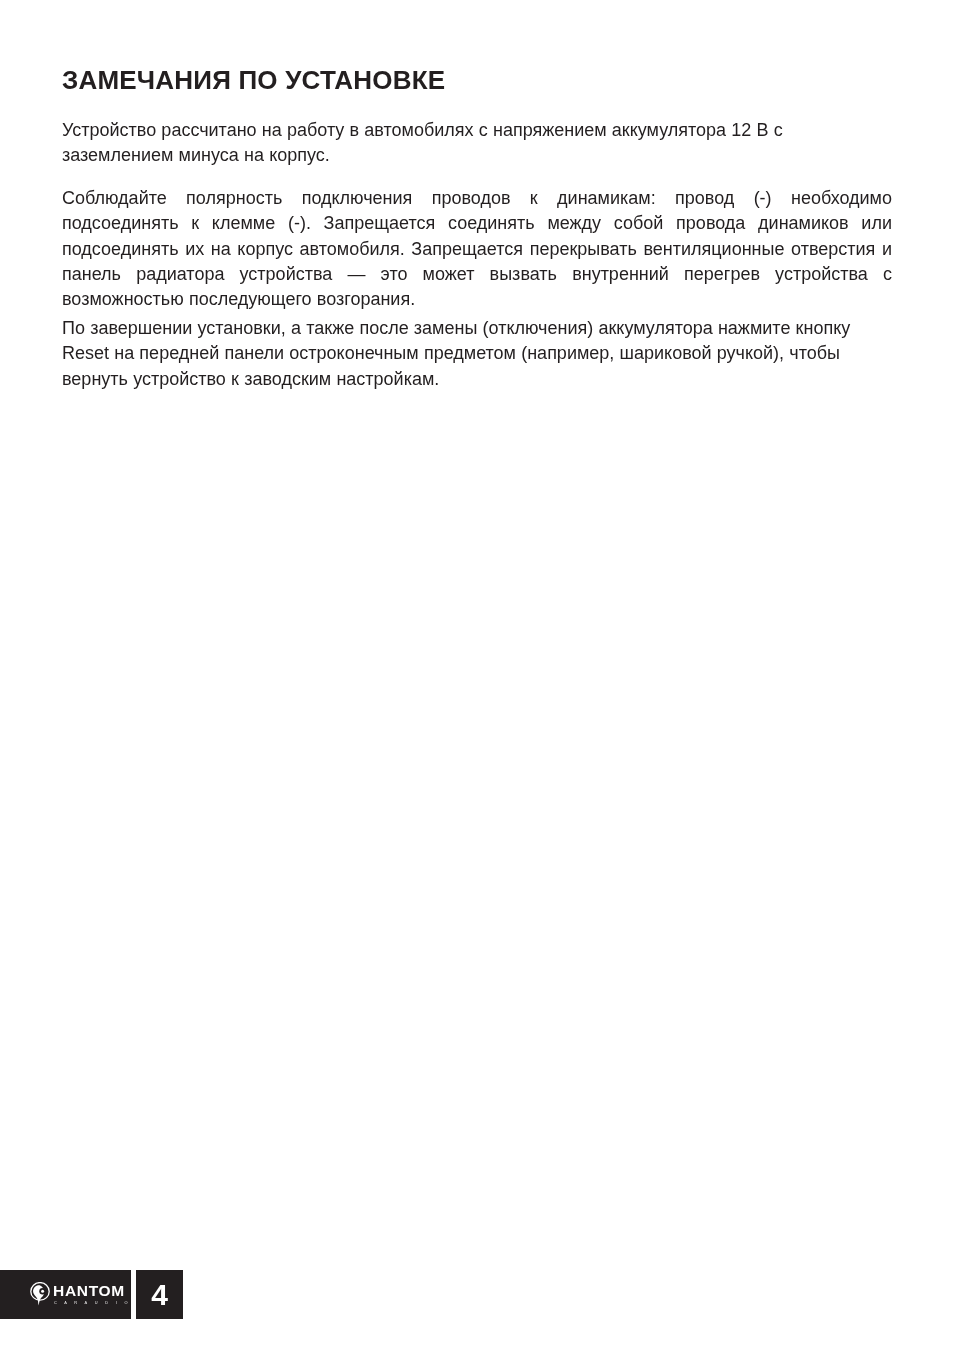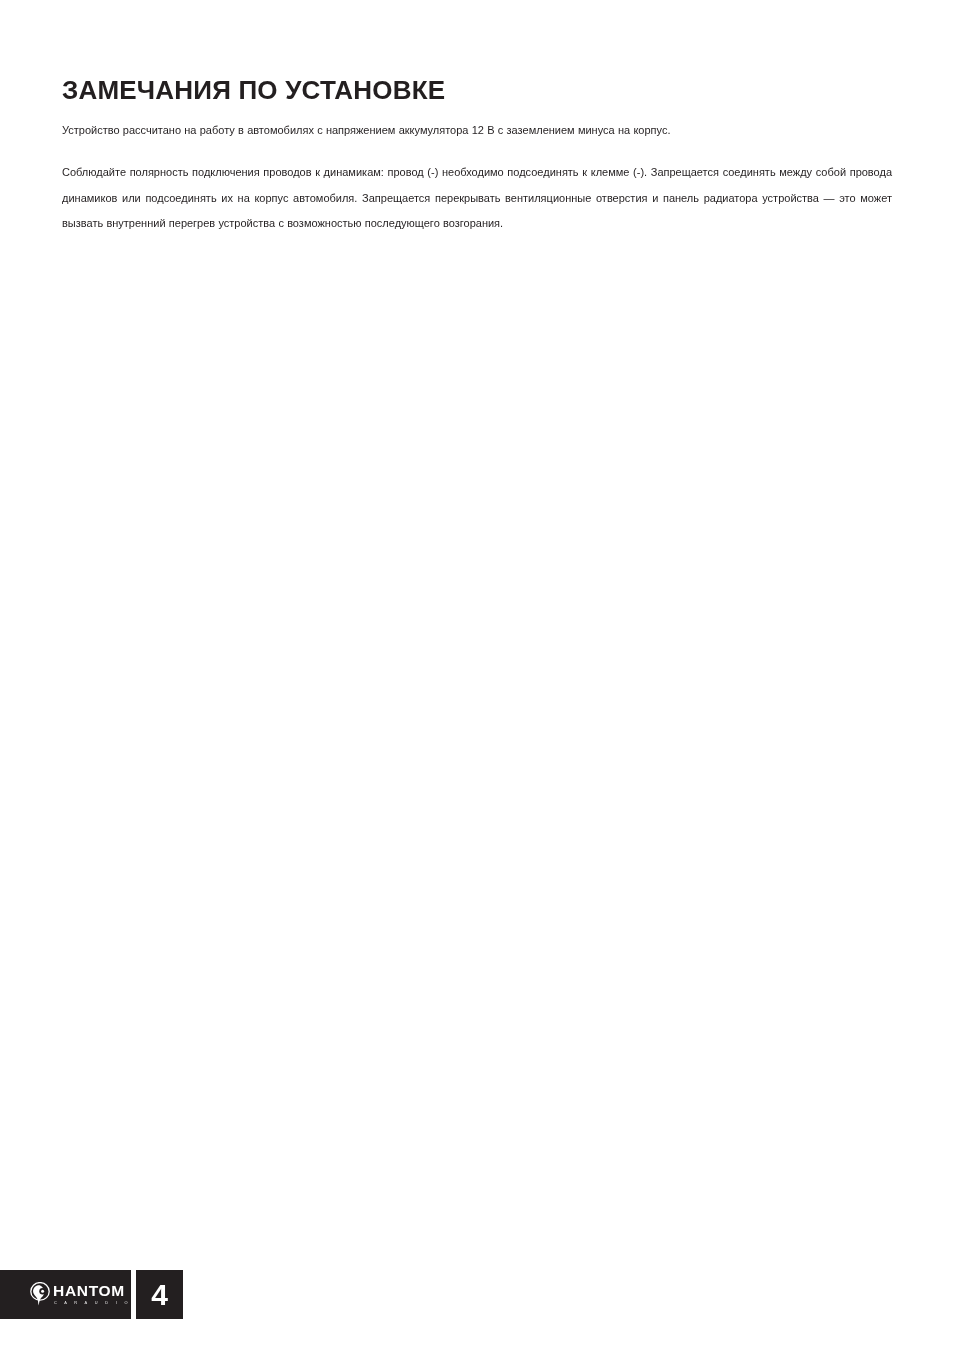--- a/index.html
+++ b/index.html
@@ -19,40 +19,40 @@
   .page {
     position: relative;
     width: 954px;
     height: 1350px;
   }
 
   
   .page-title {
     position: absolute;
     left: 62px;
-    top: 58px;
+    top: 48px;
     width: 840px;
     font-size: 26px;
     line-height: 30px;
     font-weight: bold;
     letter-spacing: 0.2px;
     color: #231f20;
     white-space: nowrap;
   }
 
   
   .content {
     position: absolute;
     left: 62px;
     top: 118px;
     width: 830px;
   }
 
   .para {
-    font-size: 11px;
+    font-size: 18px;
     line-height: 25.4px;
     color: #231f20;
     margin: 0 0 17px 0;
     text-align: left;
     word-spacing: 0.2px;
   }
   .para:last-child {
     margin-bottom: 0;
   }
   .para.justified {
@@ -148,20 +148,21 @@
 
   <h1 class="page-title">ЗАМЕЧАНИЯ ПО УСТАНОВКЕ</h1>
 
   <div class="content">
 
     <p class="para p1">Устройство рассчитано на работу в автомобилях с напряжением аккумулятора 12 В с заземлением минуса на корпус.</p>
 
 
     <p class="para p3 justified">Соблюдайте полярность подключения проводов к динамикам: провод (-) необходимо подсоединять к клемме (-). Запрещается соединять между собой провода динамиков или подсоединять их на корпус автомобиля. Запрещается перекрывать вентиляционные отверстия и панель радиатора устройства — это может вызвать внутренний перегрев устройства с возможностью последующего возгорания.</p>
 
+    <p class="para p4">По завершении установки, а также после замены (отключения) аккумулятора нажмите кнопку Reset на передней панели остроконечным предметом (например, шариковой ручкой), чтобы вернуть устройство к заводским настройкам.</p>
 
   </div>
 
   <div class="footer">
 
     <div class="logo-box">
       <svg class="logo-mark" viewBox="0 0 22 24" aria-hidden="true">
         <ellipse cx="10" cy="9.4" rx="9.2" ry="8.8" fill="none" stroke="#ffffff" stroke-width="1.3"></ellipse>
         <path d="M7.2 3.6 C3.6 5.0 2.3 8.6 3.6 11.4 C4.6 13.7 6.4 14.6 7.4 17.0 C8.2 19.0 8.1 21.4 8.6 23.4 C9.1 21.2 9.4 18.8 10.4 17.0 C11.3 15.4 12.8 14.5 13.6 12.8 C15.0 10.0 13.8 5.6 10.6 3.8 C9.5 3.2 8.3 3.2 7.2 3.6 Z" fill="#ffffff"></path>
         <circle cx="12.6" cy="9.2" r="3.3" fill="#231f20"></circle>

